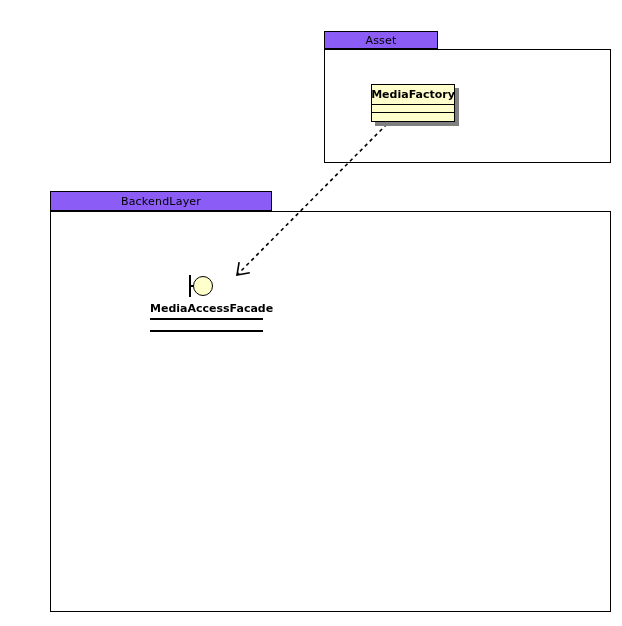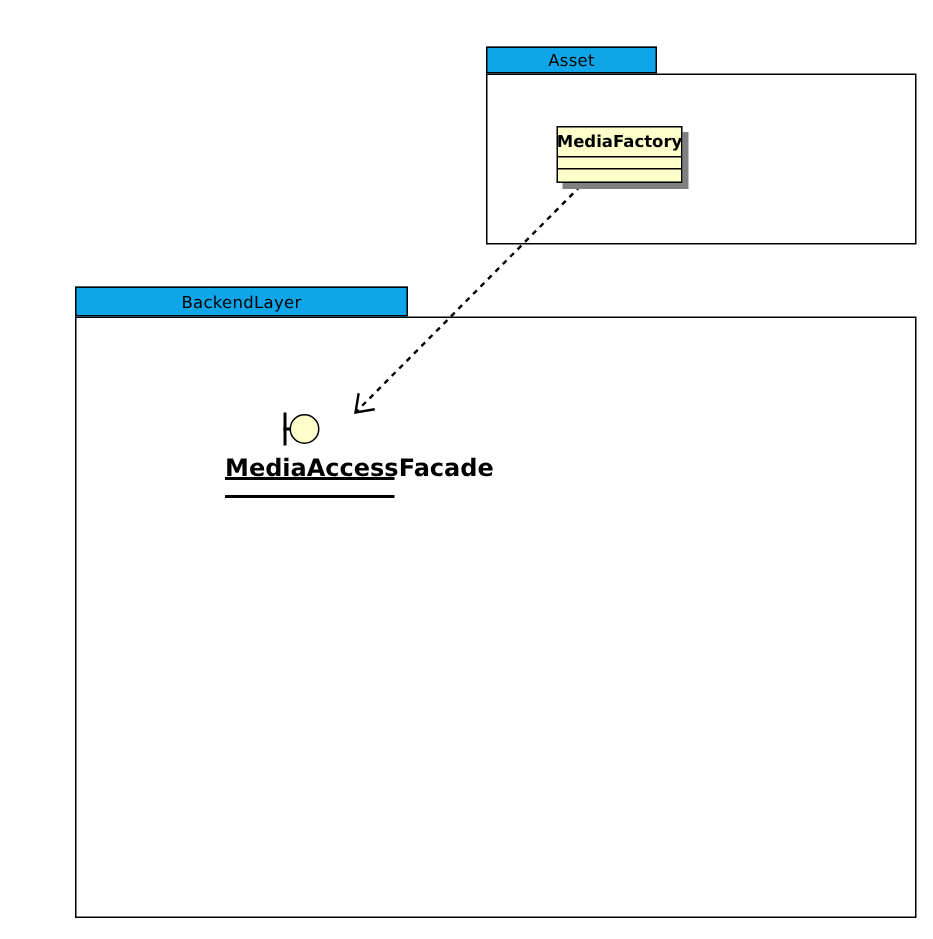--- a/index.html
+++ b/index.html
@@ -23,21 +23,21 @@
   }
 
   
   .package {
     position: absolute;
   }
   .pkg-tab {
     position: absolute;
     box-sizing: border-box;
     border: 1px solid #000000;
-    background: #0ea5e9;
+    background: #8b5cf6;
     display: flex;
     align-items: center;
     justify-content: center;
     z-index: 3;
   }
   .pkg-tab-label {
     font-size: 11px;
     color: #000000;
     line-height: 1;
     letter-spacing: 0.2px;
@@ -118,21 +118,21 @@
   }
   .lolli-circle {
     position: absolute;
     box-sizing: border-box;
     border: 1px solid #000000;
     border-radius: 50%;
     background: #ffffcc;
   }
   .iface-label {
     position: absolute;
-    font-size: 16px;
+    font-size: 11px;
     font-weight: bold;
     color: #000000;
     white-space: nowrap;
     text-align: center;
     z-index: 6;
   }
   .iface-rule {
     position: absolute;
     background: #000000;
     z-index: 6;

